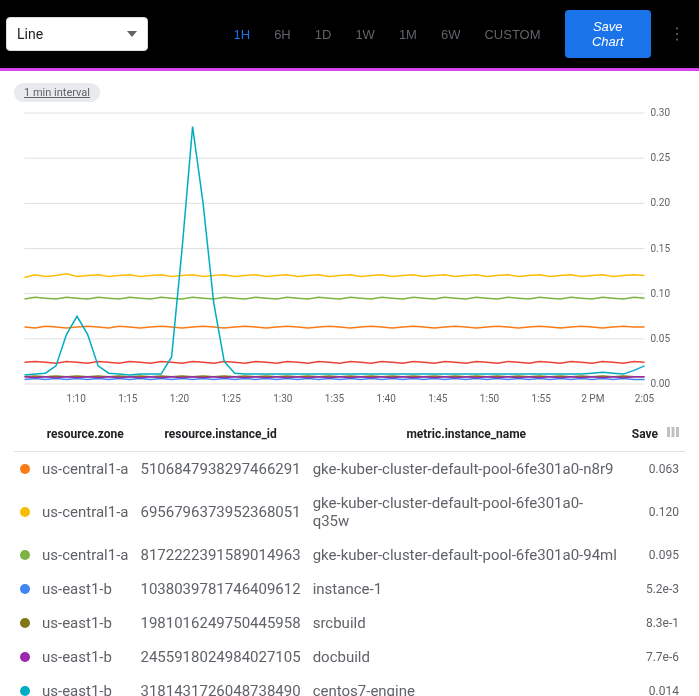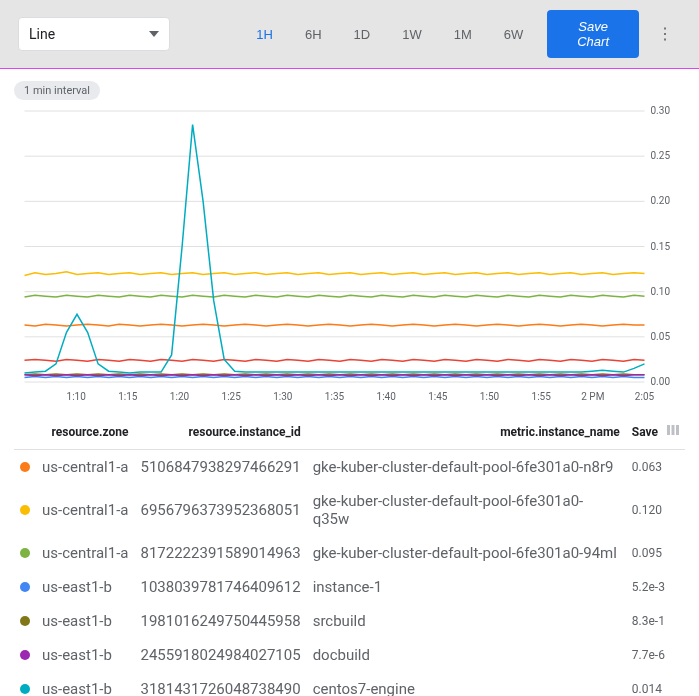--- a/index.html
+++ b/index.html
@@ -1,55 +1,56 @@
 <!DOCTYPE html>
 <html><head>
 <meta charset="utf-8">
 <style>
 * { box-sizing: border-box; margin: 0; padding: 0; }
 body { font-family: Roboto, Arial, sans-serif; font-size: 13px; color: #202124; background: #fff; width: 699px; }
-.header { background: #e5e5e5; border-bottom: 1px solid #d946ef; padding: 10px 18px; display: flex; align-items: center; }
+.header { background: #000000; border-bottom: 3px solid #d946ef; padding: 10px 6px; display: flex; align-items: center; }
 .chart-type { width: 155px; background: #fff; border: 1px solid #dadce0; border-radius: 4px; padding: 8px 10px; display: flex; justify-content: space-between; align-items: center; cursor: pointer; font-size: 14px; }
 .chevron-down { width: 0; height: 0; border-left: 5px solid transparent; border-right: 5px solid transparent; border-top: 6px solid #5f6368; }
-.time-ranges { display: flex; gap: 12px; margin-left: 76px; }
+.time-ranges { display: flex; gap: 4px; margin-left: 76px; }
 .time-btn { background: transparent; border: none; padding: 6px 10px; font-size: 13px; color: #5f6368; cursor: pointer; font-weight: 500; }
 .time-btn.active { color: #1a73e8; }
 .save-btn { margin-left: 14px; background: #1a73e8; color: #fff; border: none; border-radius: 4px; padding: 9px 14px; font-size: 13px; font-weight: 500; cursor: pointer; font-style: italic; }
 .more-btn { margin-left: 10px; background: transparent; border: none; padding: 6px 8px; cursor: pointer; color: #5f6368; font-size: 16px; letter-spacing: 0; line-height: 4px; }
 .chart-area { padding: 12px 14px 0 14px; }
-.interval-badge { display: inline-block; background: #e8eaed; color: #5f6368; font-size: 11px; padding: 3px 10px; border-radius: 10px; margin-bottom: 6px; }
+.interval-badge { display: inline-block; background: #e8eaed; color: #5f6368; font-size: 11px; padding: 3px 10px; border-radius: 10px; margin-bottom: 6px; text-decoration: underline; }
 .chart-container { position: relative; height: 300px; }
 .chart-svg { width: 100%; height: 100%; }
 .grid-line { stroke: #e0e0e0; stroke-width: 1; }
 .y-label { font-size: 10px; fill: #5f6368; text-anchor: start; }
 .x-label { font-size: 10px; fill: #5f6368; text-anchor: middle; }
 .table-area { padding: 0 14px 14px 14px; margin-top: 8px; }
 .table { width: 100%; border-collapse: collapse; }
-.table th { text-align: right; font-size: 12px; font-weight: 700; color: #202124; padding: 10px 6px; border-bottom: 1px solid #e0e0e0; }
+.table th { text-align: center; font-size: 12px; font-weight: 700; color: #202124; padding: 10px 6px; border-bottom: 1px solid #e0e0e0; }
 .table th.val { text-align: right; }
 .table td { font-size: 15px; color: #5f6368; padding: 8px 6px; border-bottom: none; }
-.table td.val { text-align: left; font-size: 12px; }
+.table td.val { text-align: right; font-size: 12px; }
 .swatch { display: inline-block; width: 10px; height: 10px; border-radius: 50%; }
 .col-icon { margin-left: 6px; fill: #bdc1c6; }
 </style>
 </head>
 <body>
 
 <div class="header">
   <div class="chart-type">
     <span>Line</span>
     <span class="chevron-down"></span>
   </div>
   <div class="time-ranges" id="time-ranges">
       <button class="time-btn active">1H</button>
       <button class="time-btn">6H</button>
       <button class="time-btn">1D</button>
       <button class="time-btn">1W</button>
       <button class="time-btn">1M</button>
       <button class="time-btn">6W</button>
+      <button class="time-btn">CUSTOM</button>
     </div>
   <button class="save-btn">Save Chart</button>
   <button class="more-btn">
     <span>⋮</span>
   </button>
 </div>
 
 <div class="chart-area">
   <span class="interval-badge">1 min interval</span>
   <div class="chart-container">

